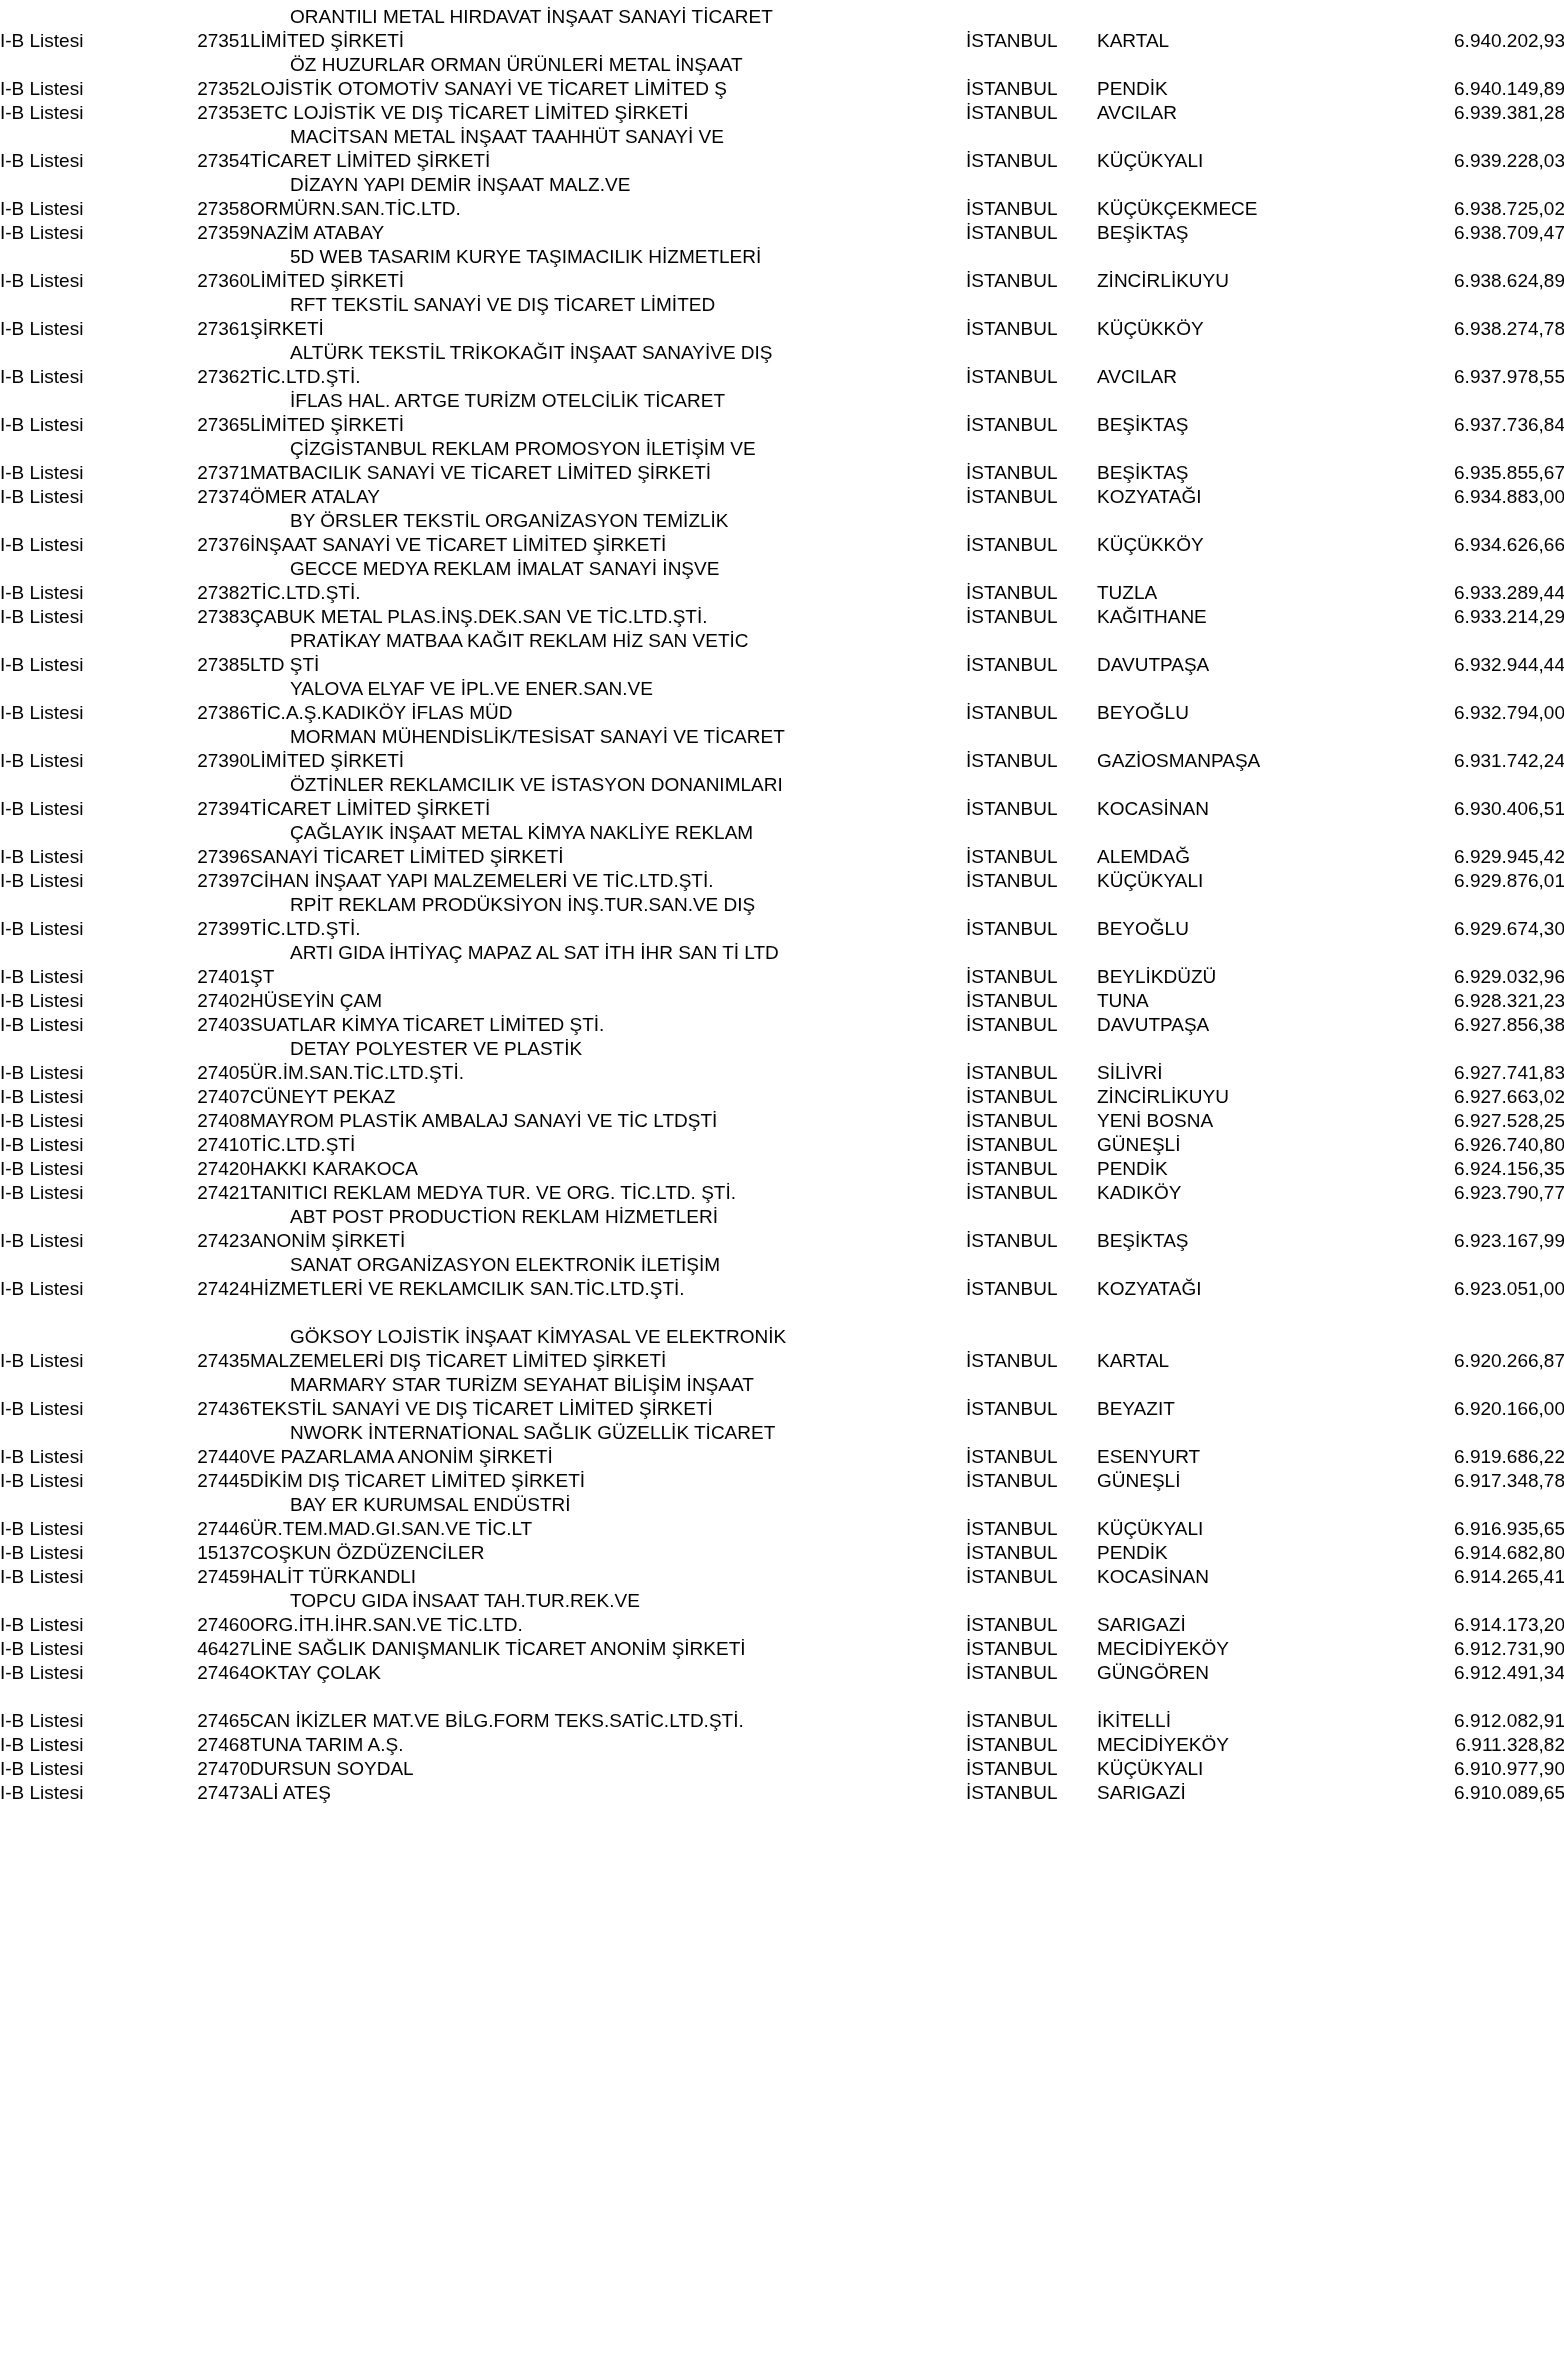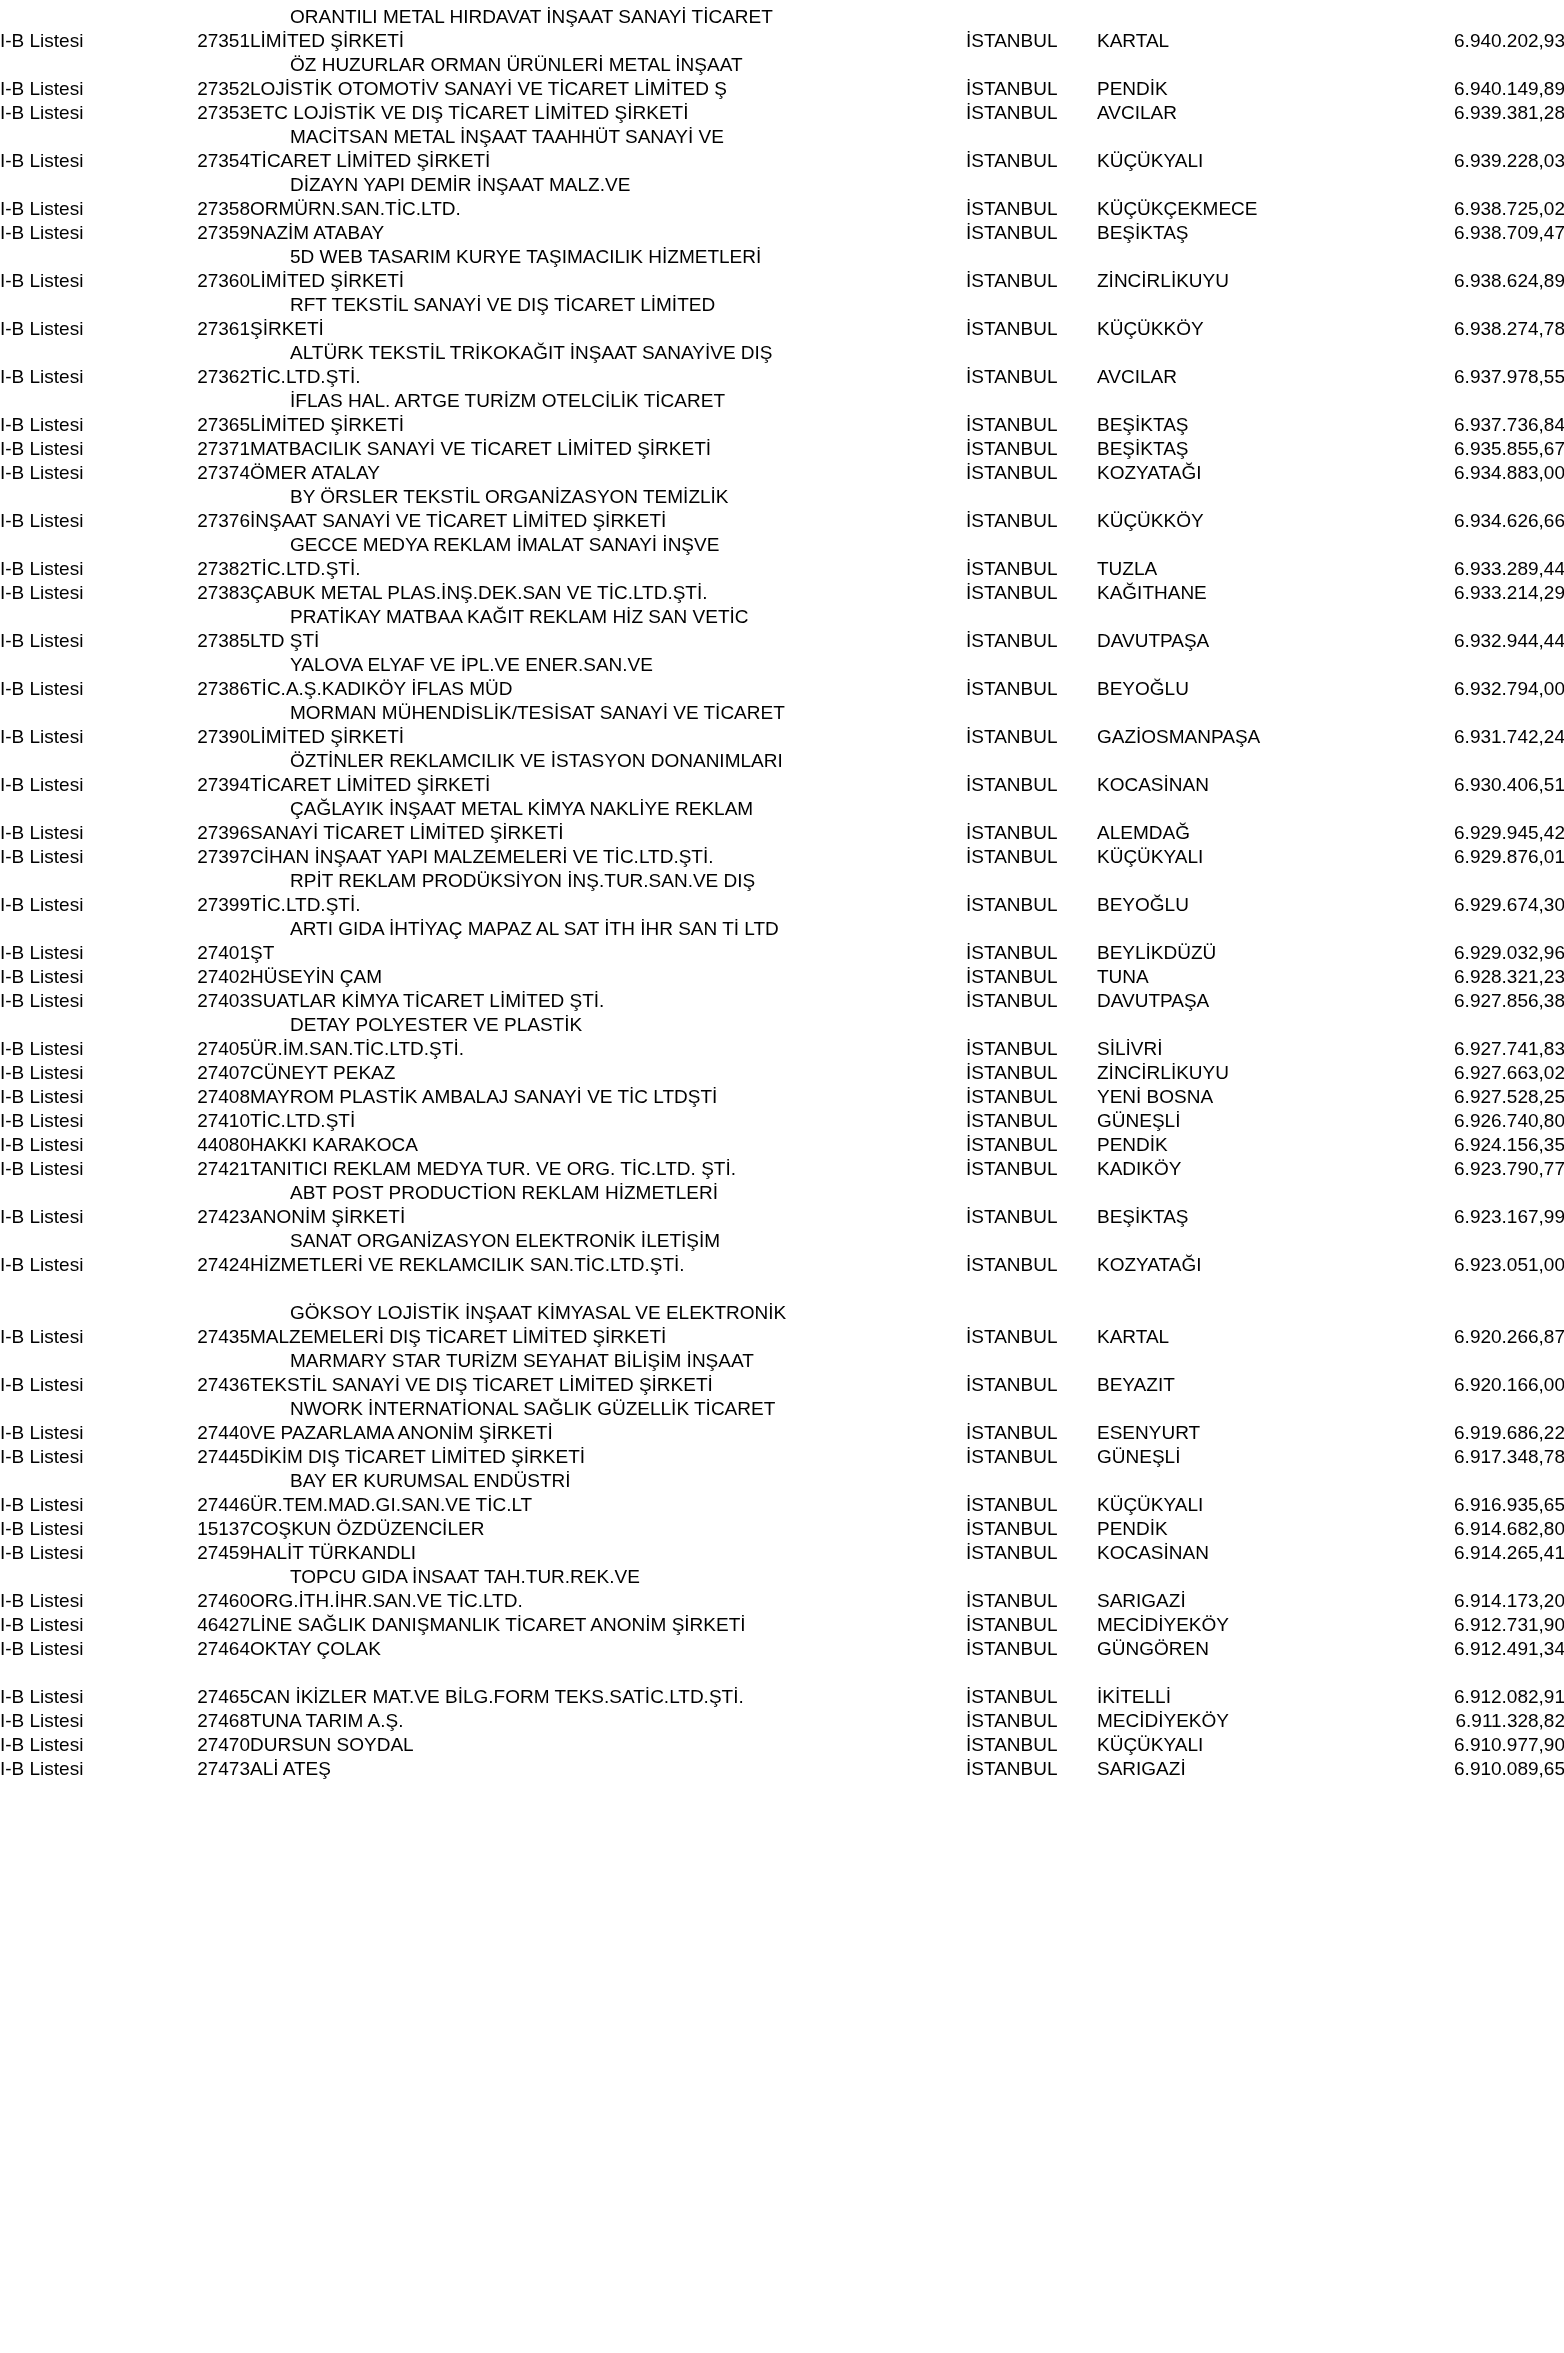--- a/index.html
+++ b/index.html
@@ -231,20 +231,28 @@
           <td class="amount-cell"></td>
         </tr>
         <tr class="entry-row">
           <td class="list-cell">I-B Listesi</td>
           <td class="no-cell">27365</td>
           <td class="name-cell">LİMİTED ŞİRKETİ</td>
           <td class="city-cell">İSTANBUL</td>
           <td class="dist-cell">BEŞİKTAŞ</td>
           <td class="amount-cell">6.937.736,84</td>
         </tr>
+        <tr class="wrap-row">
+          <td class="list-cell"></td>
+          <td class="no-cell"></td>
+          <td class="name-cell">ÇİZGİSTANBUL REKLAM PROMOSYON İLETİŞİM VE</td>
+          <td class="city-cell"></td>
+          <td class="dist-cell"></td>
+          <td class="amount-cell"></td>
+        </tr>
         <tr class="entry-row">
           <td class="list-cell">I-B Listesi</td>
           <td class="no-cell">27371</td>
           <td class="name-cell">MATBACILIK SANAYİ VE TİCARET LİMİTED ŞİRKETİ</td>
           <td class="city-cell">İSTANBUL</td>
           <td class="dist-cell">BEŞİKTAŞ</td>
           <td class="amount-cell">6.935.855,67</td>
         </tr>
         <tr class="entry-row">
           <td class="list-cell">I-B Listesi</td>
@@ -465,21 +473,21 @@
         <tr class="entry-row">
           <td class="list-cell">I-B Listesi</td>
           <td class="no-cell">27410</td>
           <td class="name-cell">TİC.LTD.ŞTİ</td>
           <td class="city-cell">İSTANBUL</td>
           <td class="dist-cell">GÜNEŞLİ</td>
           <td class="amount-cell">6.926.740,80</td>
         </tr>
         <tr class="entry-row">
           <td class="list-cell">I-B Listesi</td>
-          <td class="no-cell">44080</td>
+          <td class="no-cell">27420</td>
           <td class="name-cell">HAKKI KARAKOCA</td>
           <td class="city-cell">İSTANBUL</td>
           <td class="dist-cell">PENDİK</td>
           <td class="amount-cell">6.924.156,35</td>
         </tr>
         <tr class="entry-row">
           <td class="list-cell">I-B Listesi</td>
           <td class="no-cell">27421</td>
           <td class="name-cell">TANITICI REKLAM MEDYA TUR. VE ORG. TİC.LTD. ŞTİ.</td>
           <td class="city-cell">İSTANBUL</td>

